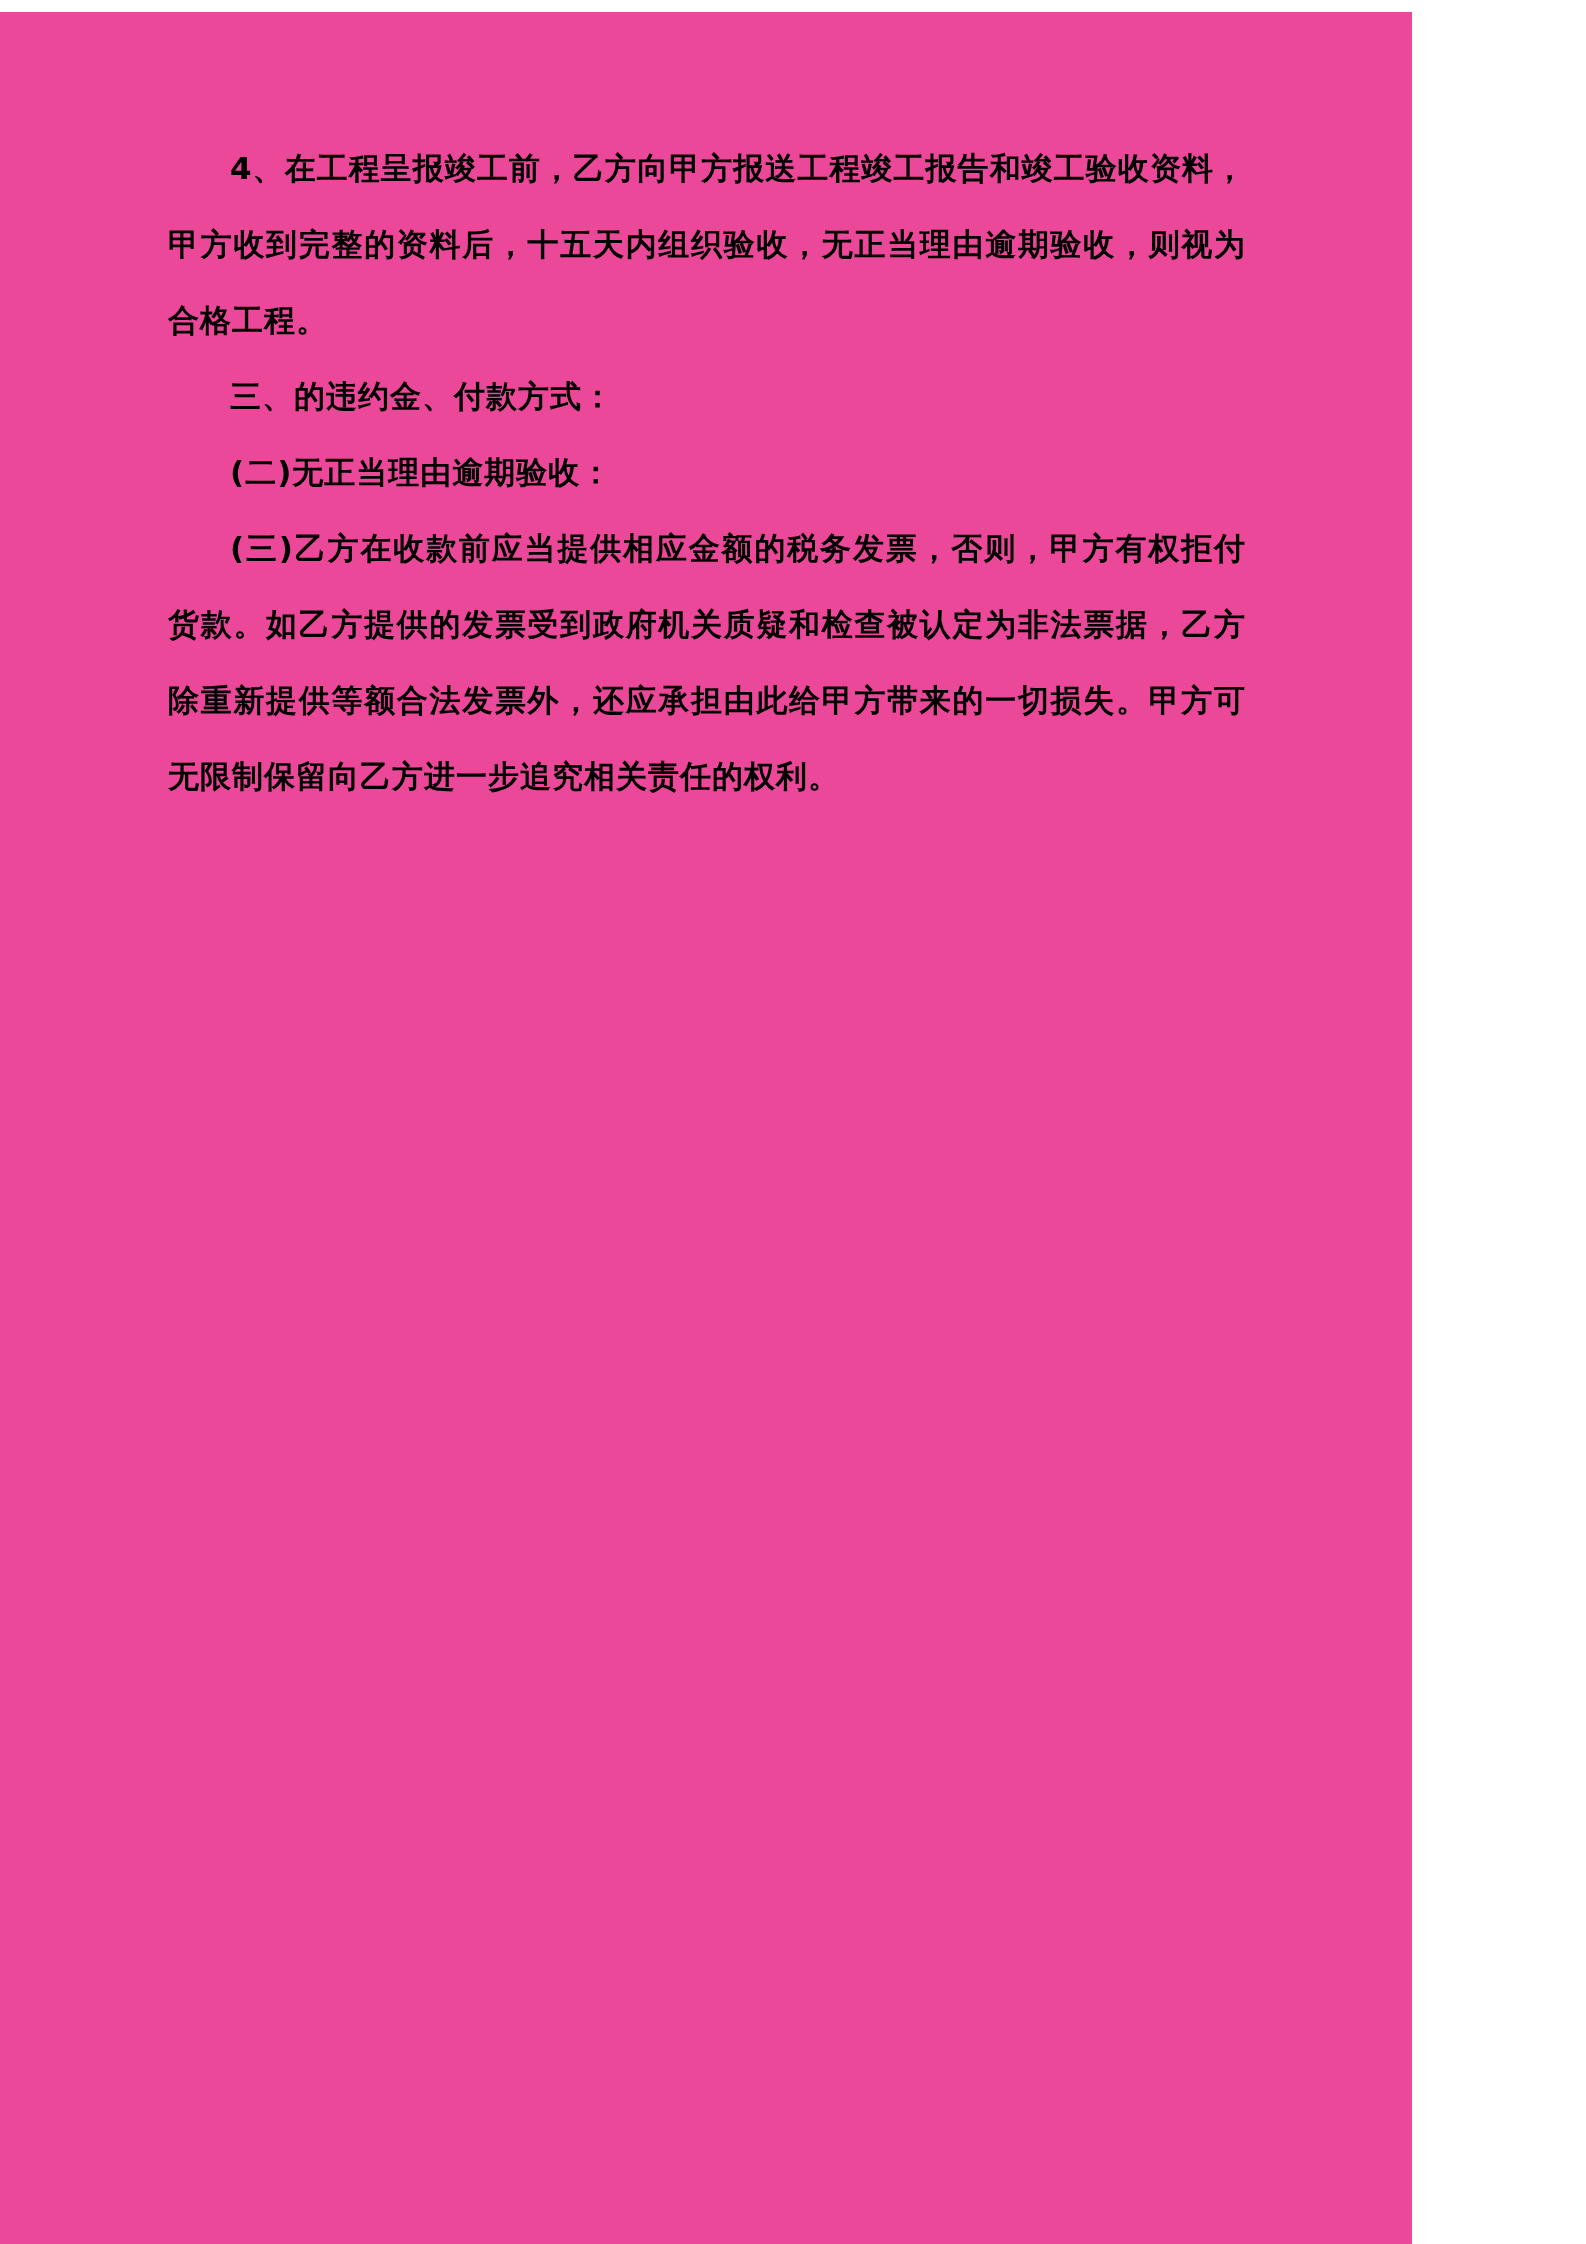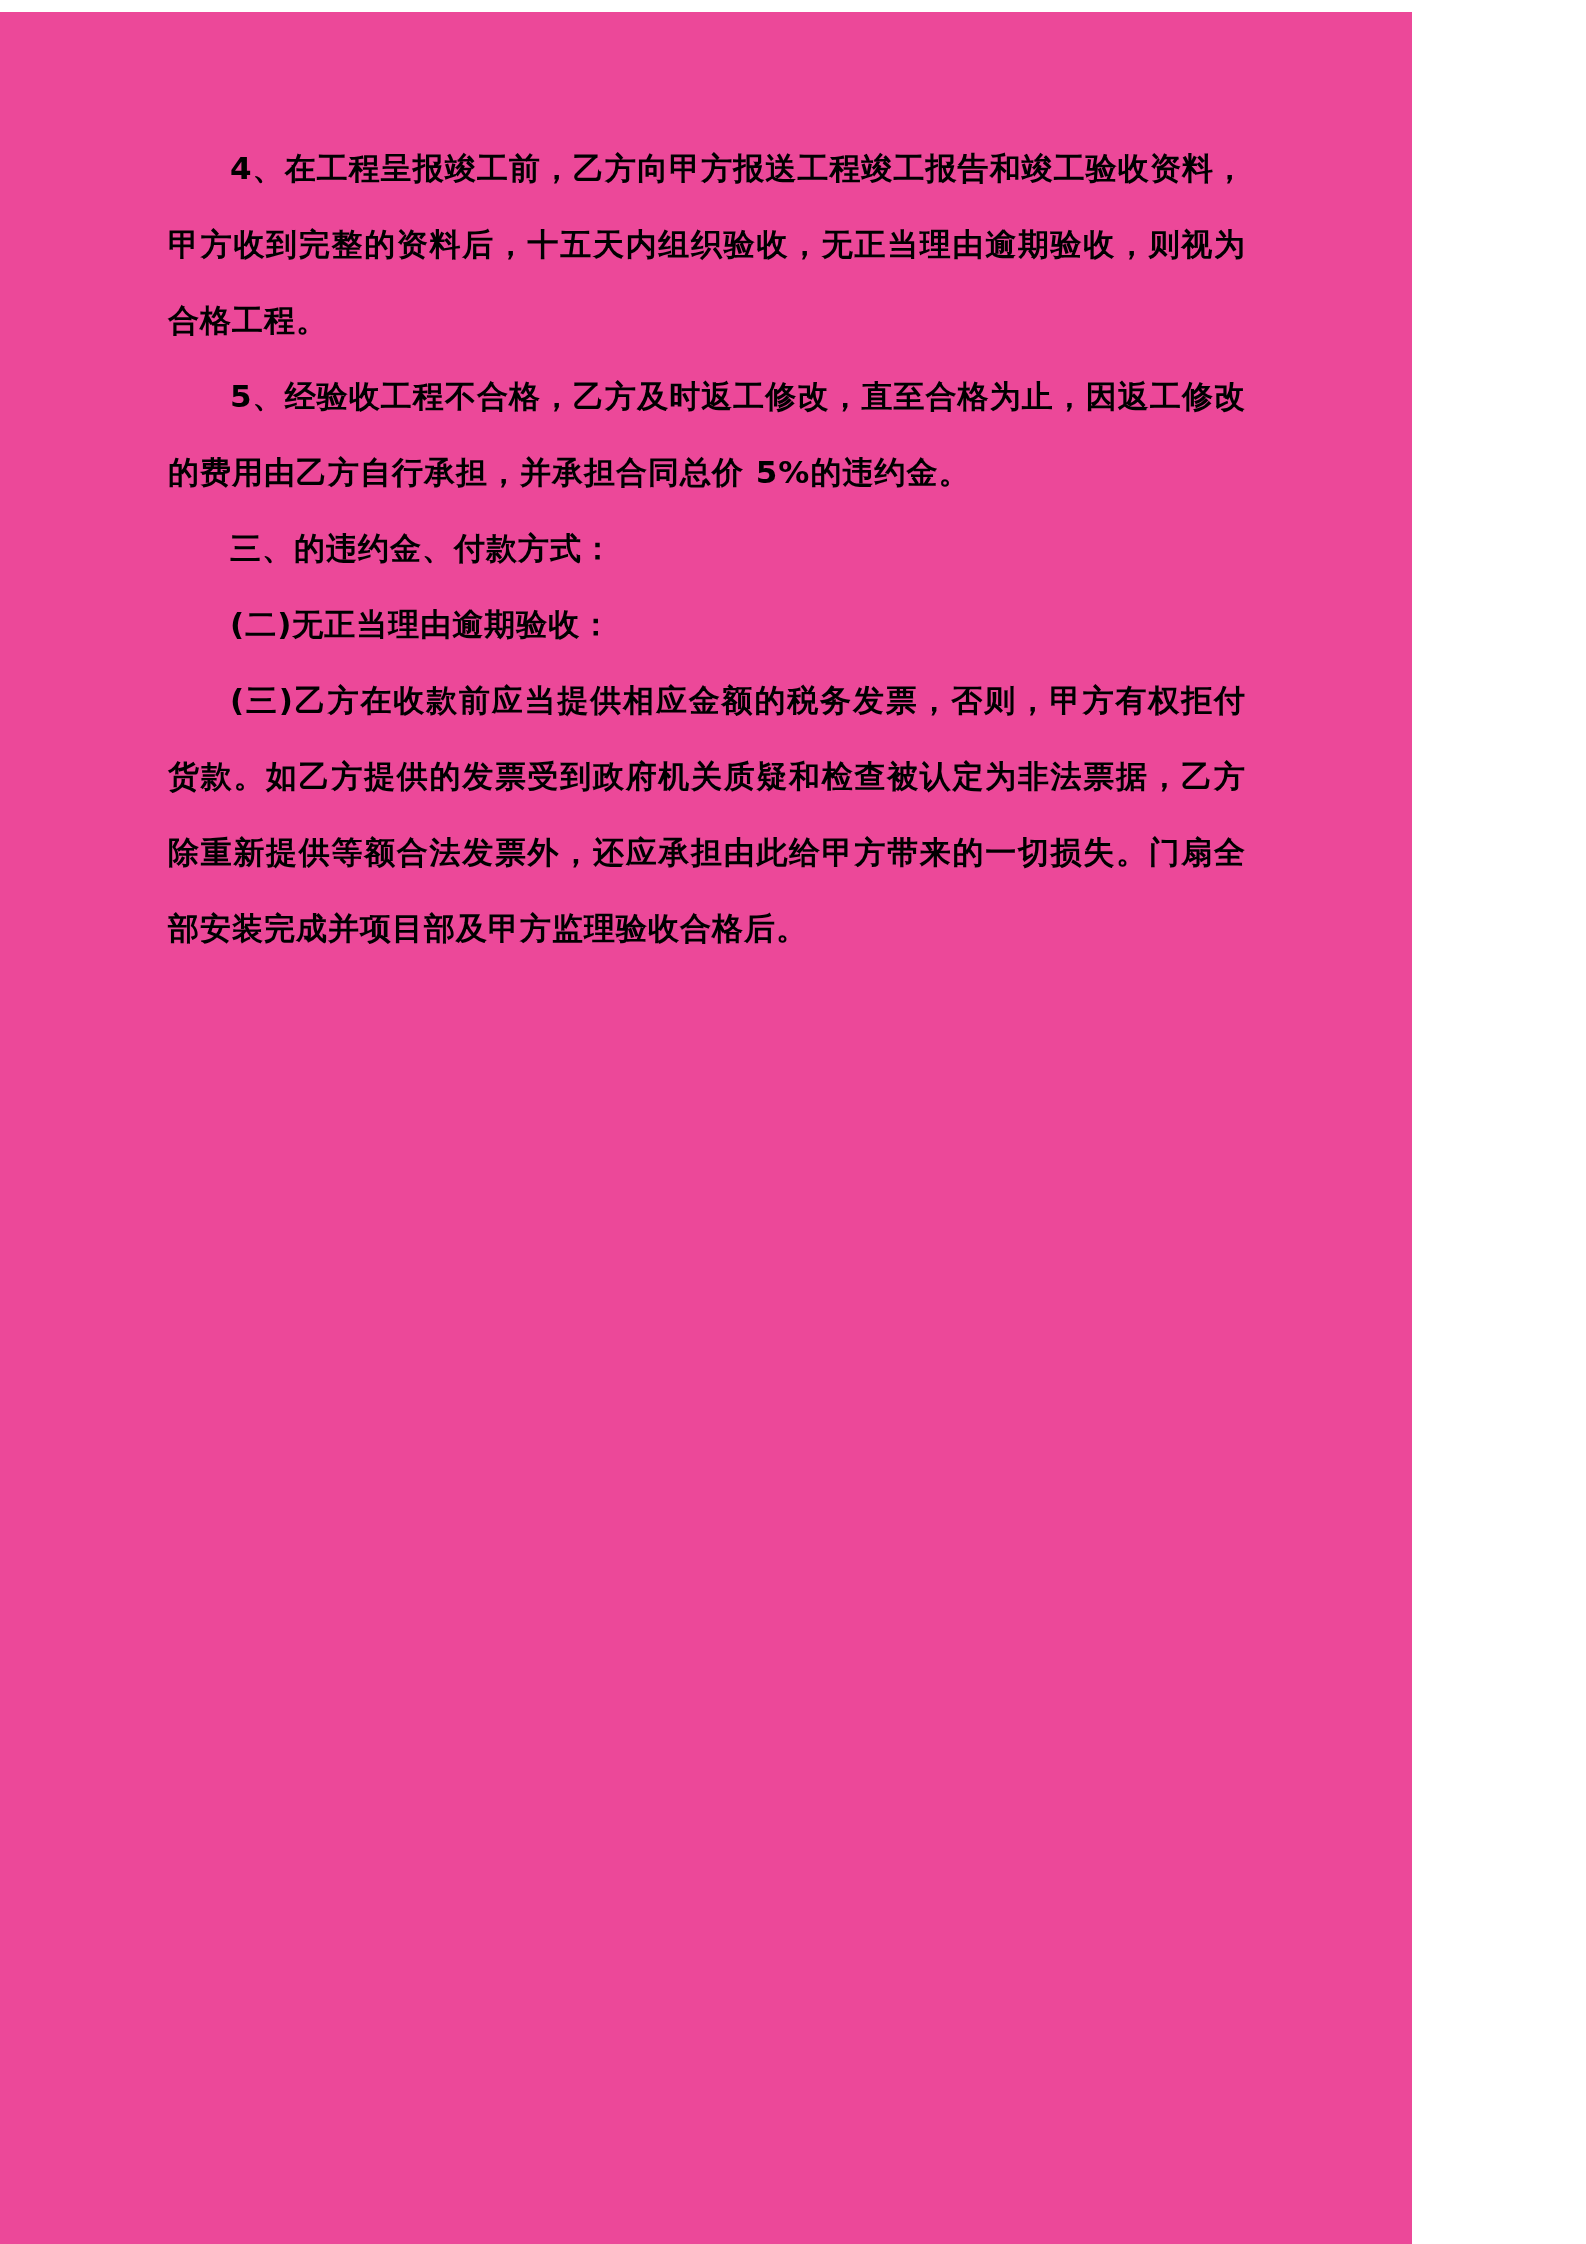--- a/index.html
+++ b/index.html
@@ -33,18 +33,17 @@
       text-align-last: left;
       color: #000000;
     }
   </style>
 </head>
 <body>
 
 <div class="page">
   <div class="doc-body">
     <p>4、在工程呈报竣工前，乙方向甲方报送工程竣工报告和竣工验收资料，甲方收到完整的资料后，十五天内组织验收，无正当理由逾期验收，则视为合格工程。</p>
-    <p>5、经验收工程不合格，乙方及时返工修改，直至合格为止，因返工修改的费用由乙方自行承担，并承担合同总价 5%的违约金。</p>
     <p>三、的违约金、付款方式：</p>
     <p>(二)无正当理由逾期验收：</p>
-    <p>(三)乙方在收款前应当提供相应金额的税务发票，否则，甲方有权拒付货款。如乙方提供的发票受到政府机关质疑和检查被认定为非法票据，乙方除重新提供等额合法发票外，还应承担由此给甲方带来的一切损失。门扇全部安装完成并项目部及甲方监理验收合格后。</p>
+    <p>(三)乙方在收款前应当提供相应金额的税务发票，否则，甲方有权拒付货款。如乙方提供的发票受到政府机关质疑和检查被认定为非法票据，乙方除重新提供等额合法发票外，还应承担由此给甲方带来的一切损失。甲方可无限制保留向乙方进一步追究相关责任的权利。</p>
   </div>
 </div>
 
 </body></html>

